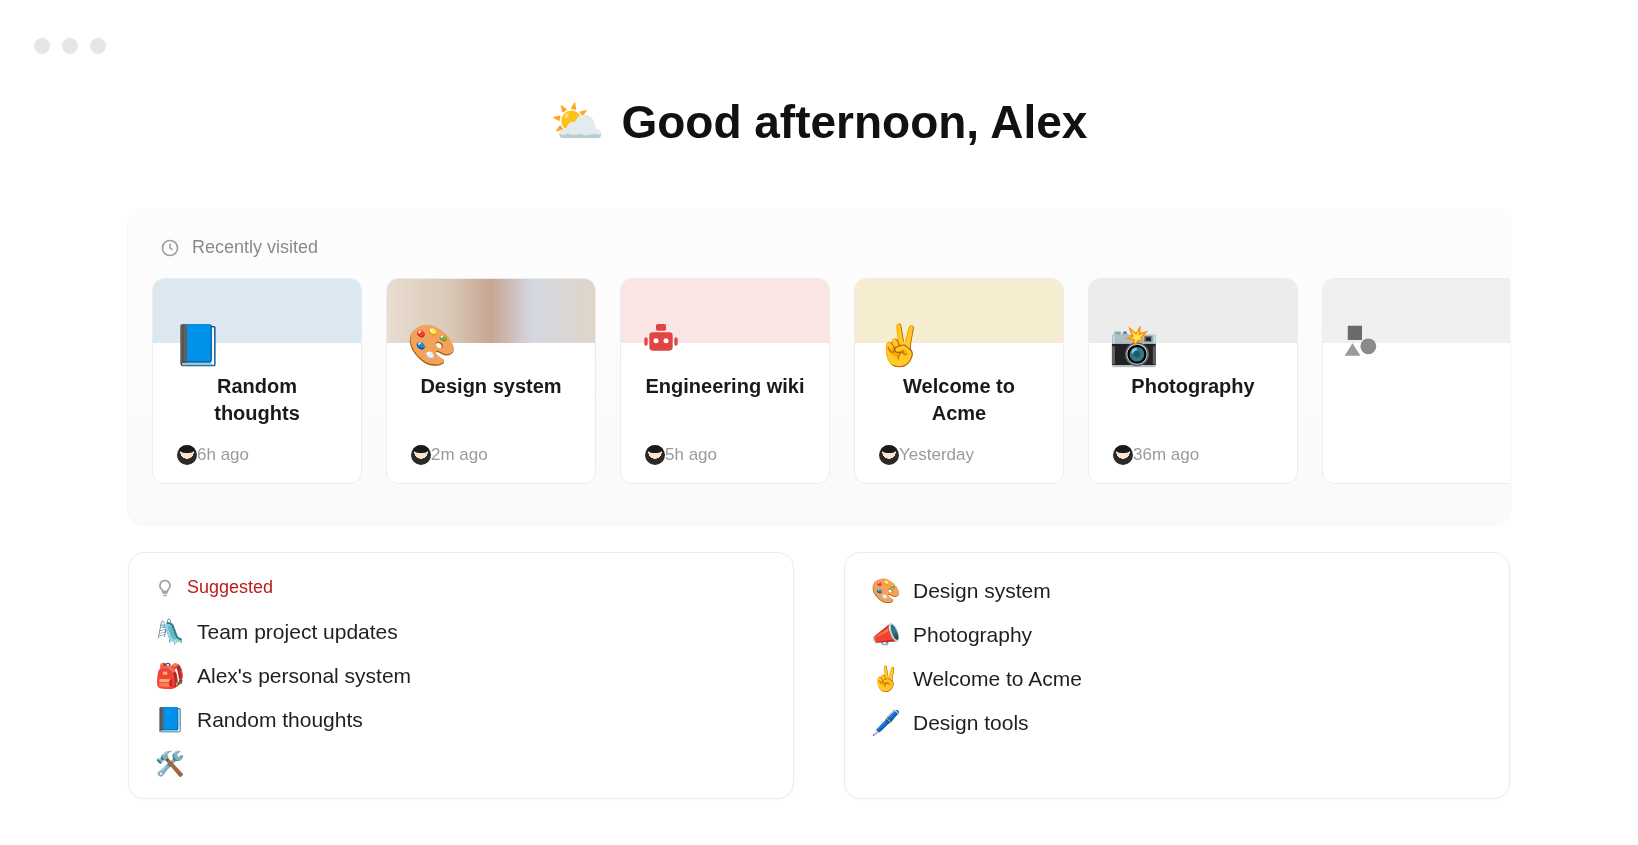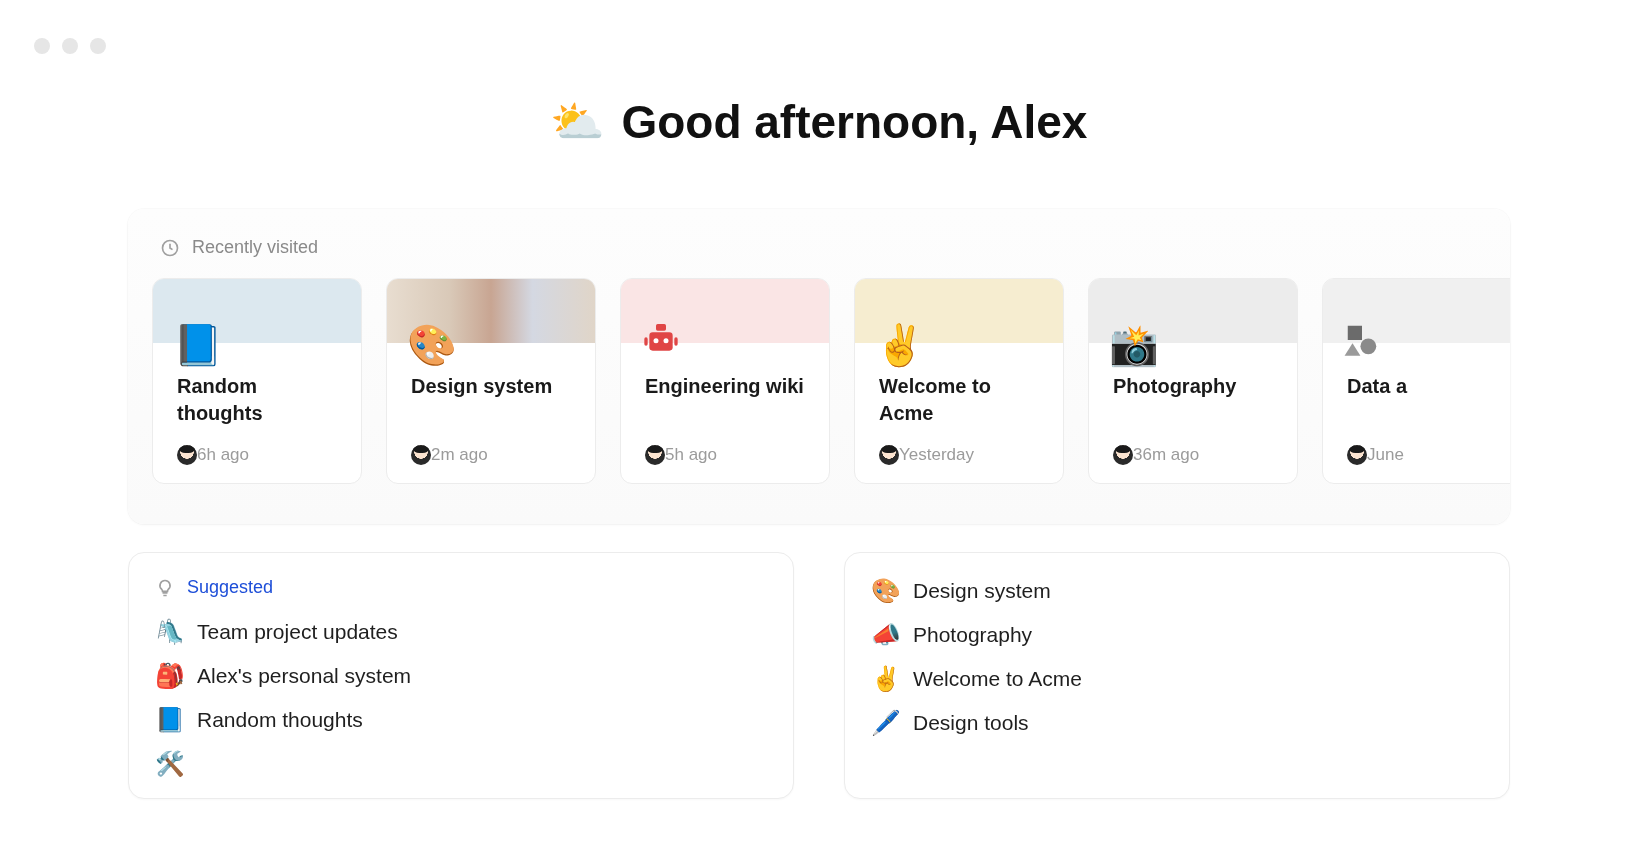--- a/index.html
+++ b/index.html
@@ -46,20 +46,21 @@
     }
     .greeting-emoji {
       font-size: 44px;
     }
     .section-container {
       background: linear-gradient(180deg, #fdfdfd 0%, #fafafa 100%);
       border-radius: 16px;
       margin: 0 128px;
       padding: 28px 0 40px 0;
       box-shadow: 0 1px 3px rgba(0,0,0,0.04), 0 0 0 1px rgba(0,0,0,0.02);
+      text-align: center;
     }
     .section-header {
       display: flex;
       align-items: center;
       gap: 12px;
       padding: 0 32px 20px 32px;
       color: #8a8a8a;
       font-size: 18px;
       font-weight: 500;
     }
@@ -146,21 +147,21 @@
       background: #ffffff;
       border: 1px solid #ececec;
       border-radius: 16px;
       padding: 24px 26px 20px 26px;
       box-shadow: 0 1px 2px rgba(0,0,0,0.03);
     }
     .panel-header {
       display: flex;
       align-items: center;
       gap: 12px;
-      color: #1d4ed8;
+      color: #b91c1c;
       font-size: 18px;
       font-weight: 500;
       margin-bottom: 20px;
     }
     .panel-list {
       display: flex;
       flex-direction: column;
       gap: 16px;
     }
     .panel-item {
@@ -278,27 +279,20 @@
           </div>
         </div>
         <div class="card">
           <div class="card-cover cover-lightgray">
             <div class="card-emoji"><svg width="38" height="38" viewBox="0 0 24 24" fill="#6b6b6b">
                 <rect x="3" y="3" width="9" height="9"></rect>
                 <circle cx="16" cy="16" r="5" fill="#8a8a8a"></circle>
                 <polygon points="6,14 11,22 1,22" fill="#9a9a9a"></polygon>
               </svg></div>
           </div>
-          <div class="card-body">
-            <div class="card-title">Data a</div>
-            <div class="card-meta">
-              <div class="avatar"></div>
-              <span>June</span>
-            </div>
-          </div>
         </div>
       </div>
   </div>
 
   <div class="bottom-row">
 
     <div class="bottom-panel">
       <div class="panel-header">
         <svg class="icon-svg" viewBox="0 0 24 24" fill="none" stroke="#a0a0a0" stroke-width="2">
           <path d="M9 18h6M10 21h4M12 3a6 6 0 0 0-4 10.5c.7.8 1 1.5 1 2.5h6c0-1 .3-1.7 1-2.5A6 6 0 0 0 12 3z"></path>

